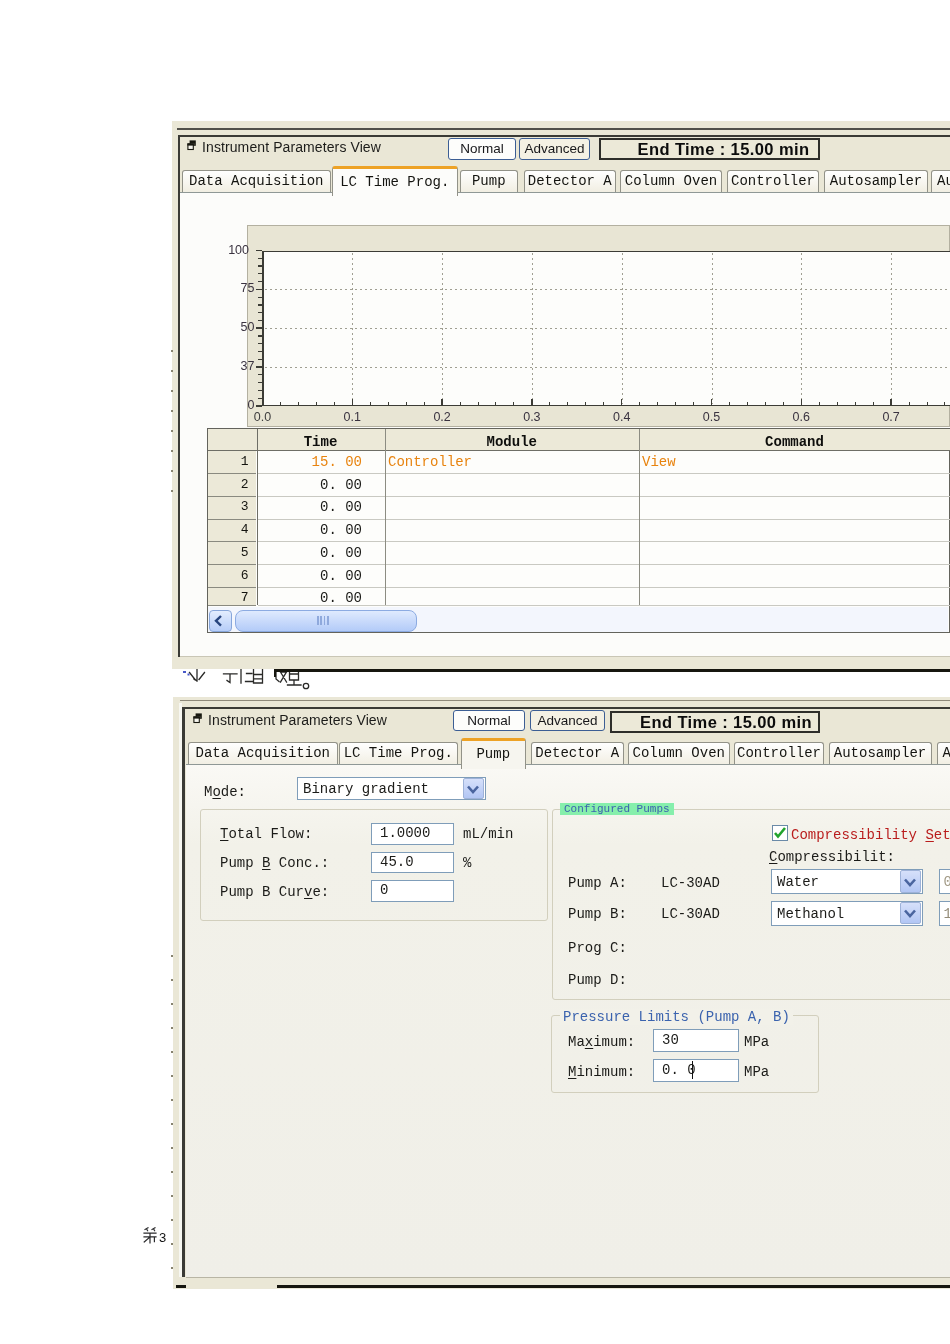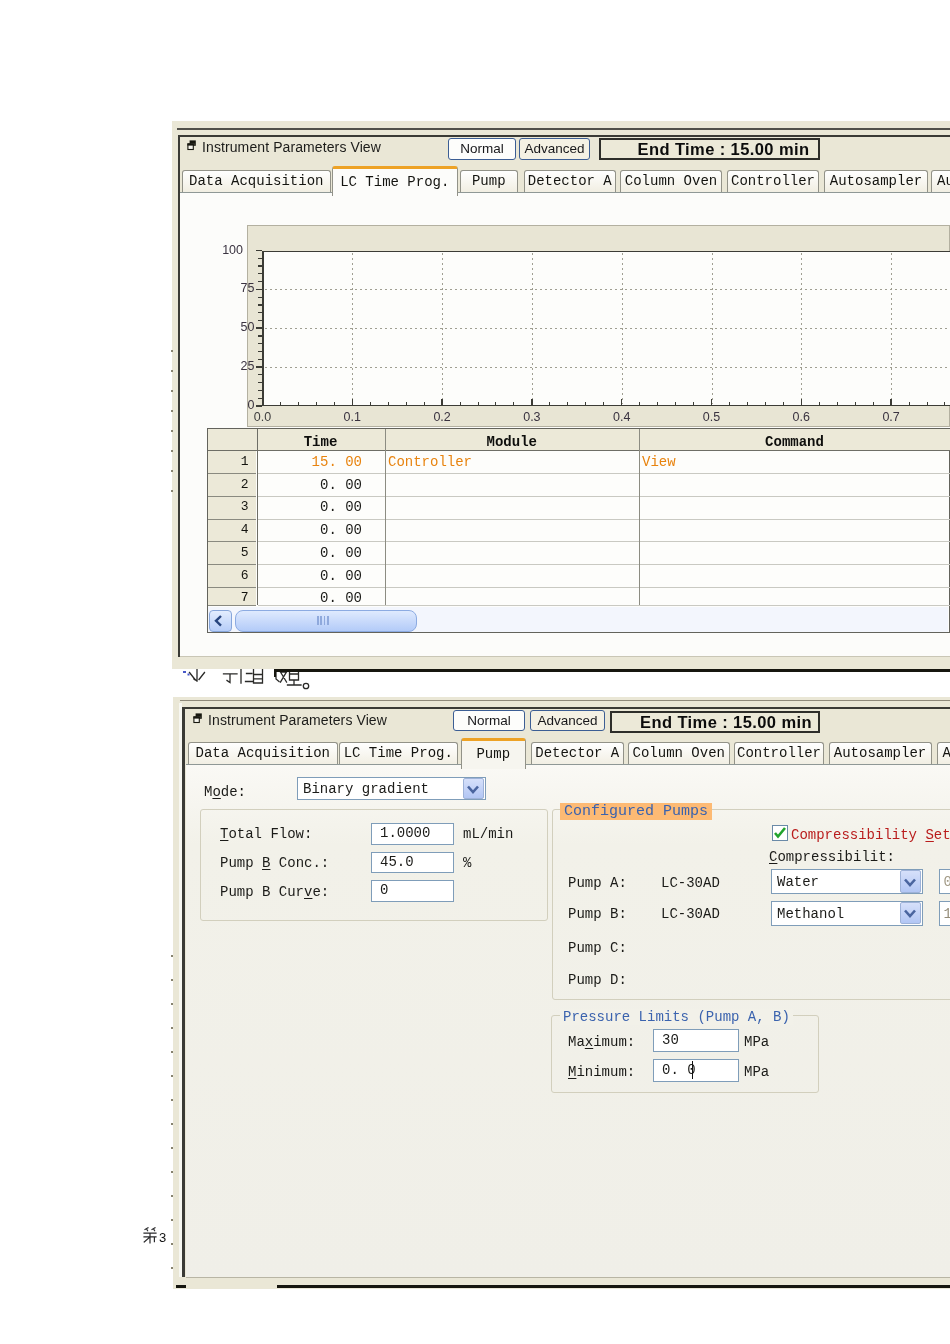--- a/index.html
+++ b/index.html
@@ -54,27 +54,27 @@
 <div style="left:270.1px;top:131.5px;width:1px;height:151.5px;background:repeating-linear-gradient(to bottom,#a09f92 0 2px,transparent 2px 5px);z-index:4;"></div>
 <div style="left:359.9px;top:131.5px;width:1px;height:151.5px;background:repeating-linear-gradient(to bottom,#a09f92 0 2px,transparent 2px 5px);z-index:4;"></div>
 <div style="left:449.70000000000005px;top:131.5px;width:1px;height:151.5px;background:repeating-linear-gradient(to bottom,#a09f92 0 2px,transparent 2px 5px);z-index:4;"></div>
 <div style="left:539.5px;top:131.5px;width:1px;height:151.5px;background:repeating-linear-gradient(to bottom,#a09f92 0 2px,transparent 2px 5px);z-index:4;"></div>
 <div style="left:629.3px;top:131.5px;width:1px;height:151.5px;background:repeating-linear-gradient(to bottom,#a09f92 0 2px,transparent 2px 5px);z-index:4;"></div>
 <div style="left:719.1px;top:131.5px;width:1px;height:151.5px;background:repeating-linear-gradient(to bottom,#a09f92 0 2px,transparent 2px 5px);z-index:4;"></div>
 <div style="left:93px;top:168.375px;width:685px;height:1px;background:repeating-linear-gradient(to right,#a09f92 0 2px,transparent 2px 5px);z-index:4;"></div>
 <div style="left:93px;top:207.25px;width:685px;height:1px;background:repeating-linear-gradient(to right,#a09f92 0 2px,transparent 2px 5px);z-index:4;"></div>
 <div style="left:93px;top:246.125px;width:685px;height:1px;background:repeating-linear-gradient(to right,#a09f92 0 2px,transparent 2px 5px);z-index:4;"></div>
 <div style="left:83.5px;top:128.7px;width:6.5px;height:1.6px;background:#3c3c36;z-index:4;"></div>
-<div class="lbl" style="left:37px;top:121.5px;font-size:12.5px;color:#3a3340;font-family:'Liberation Sans', sans-serif;width:34px;text-align:right;">100</div>
+<div class="lbl" style="left:43px;top:121.5px;font-size:12.5px;color:#3a3340;font-family:'Liberation Sans', sans-serif;width:34px;text-align:right;">100</div>
 <div style="left:83.5px;top:167.575px;width:6.5px;height:1.6px;background:#3c3c36;z-index:4;"></div>
 <div class="lbl" style="left:48.5px;top:160.375px;font-size:12.5px;color:#3a3340;font-family:'Liberation Sans', sans-serif;width:34px;text-align:right;">75</div>
 <div style="left:83.5px;top:206.45px;width:6.5px;height:1.6px;background:#3c3c36;z-index:4;"></div>
 <div class="lbl" style="left:48.5px;top:199.25px;font-size:12.5px;color:#3a3340;font-family:'Liberation Sans', sans-serif;width:34px;text-align:right;">50</div>
 <div style="left:83.5px;top:245.325px;width:6.5px;height:1.6px;background:#3c3c36;z-index:4;"></div>
-<div class="lbl" style="left:48.5px;top:238.125px;font-size:12.5px;color:#3a3340;font-family:'Liberation Sans', sans-serif;width:34px;text-align:right;">25</div>
+<div class="lbl" style="left:48.5px;top:238.125px;font-size:12.5px;color:#3a3340;font-family:'Liberation Sans', sans-serif;width:34px;text-align:right;">37</div>
 <div style="left:83.5px;top:284.2px;width:6.5px;height:1.6px;background:#3c3c36;z-index:4;"></div>
 <div class="lbl" style="left:48.5px;top:277.0px;font-size:12.5px;color:#3a3340;font-family:'Liberation Sans', sans-serif;width:34px;text-align:right;">0</div>
 <div style="left:86px;top:136.67499999999995px;width:4px;height:1.2px;background:#3c3c36;z-index:4;"></div>
 <div style="left:86px;top:144.45px;width:4px;height:1.2px;background:#3c3c36;z-index:4;"></div>
 <div style="left:86px;top:152.22499999999997px;width:4px;height:1.2px;background:#3c3c36;z-index:4;"></div>
 <div style="left:86px;top:160.0px;width:4px;height:1.2px;background:#3c3c36;z-index:4;"></div>
 <div style="left:86px;top:175.54999999999995px;width:4px;height:1.2px;background:#3c3c36;z-index:4;"></div>
 <div style="left:86px;top:183.325px;width:4px;height:1.2px;background:#3c3c36;z-index:4;"></div>
 <div style="left:86px;top:191.09999999999997px;width:4px;height:1.2px;background:#3c3c36;z-index:4;"></div>
 <div style="left:86px;top:198.875px;width:4px;height:1.2px;background:#3c3c36;z-index:4;"></div>
@@ -229,21 +229,21 @@
 <div class="grp" style="left:27.5px;top:112px;width:348px;height:112px;"></div>
 <div class="lbl" style="left:47.5px;top:129px;font-size:14px;color:#1b1b18;"><u>T</u>otal Flow:</div>
 <div class="inp" style="left:198.5px;top:126px;width:83px;height:21.5px;line-height:19px;">1.0000</div>
 <div class="lbl" style="left:290.5px;top:129px;font-size:14px;color:#1b1b18;">mL/min</div>
 <div class="lbl" style="left:47.5px;top:158px;font-size:14px;color:#1b1b18;">Pump <u>B</u> Conc.:</div>
 <div class="inp" style="left:198.5px;top:154.5px;width:83px;height:21.5px;line-height:19px;">45.0</div>
 <div class="lbl" style="left:290.5px;top:158px;font-size:14px;color:#1b1b18;">%</div>
 <div class="lbl" style="left:47.5px;top:187px;font-size:14px;color:#1b1b18;">Pump B Cur<u>v</u>e:</div>
 <div class="inp" style="left:198.5px;top:183px;width:83px;height:21.5px;line-height:19px;">0</div>
 <div class="grp" style="left:379.5px;top:112px;width:418px;height:191px;"></div>
-<div class="lbl" style="left:387.5px;top:105.5px;font-size:15px;color:#3b63ae;background:#fdba74;padding:0 4px;z-index:3;">Configured Pumps</div>
+<div class="lbl" style="left:387.5px;top:105.5px;font-size:11px;color:#3b63ae;background:#86efac;padding:0 4px;z-index:3;">Configured Pumps</div>
 <div style="left:599.0px;top:127.5px;width:16px;height:16px;background:#fff;border:1px solid #6a8aa8;z-index:3;"></div>
 <svg style="position:absolute;left:600.5px;top:129px;z-index:4" width="14" height="14">
       <path d="M2 7 L5 10.5 L12 2" stroke="#21a32c" stroke-width="2.6" fill="none"></path>
     </svg>
 <div class="lbl" style="left:618.5px;top:129.5px;font-size:14px;color:#b91c1c;">Compressibility <u>S</u>et</div>
 <div class="lbl" style="left:596.5px;top:151.5px;font-size:14px;color:#1b1b18;"><u>C</u>ompressibilit:</div>
 <div class="lbl" style="left:395.5px;top:178px;font-size:14px;color:#1b1b18;">Pump A:</div>
 <div class="lbl" style="left:488.5px;top:178px;font-size:14px;color:#1b1b18;">LC-30AD</div>
 <div style="left:598.5px;top:172px;width:152px;height:25px;background:#fff;border:1px solid #7f9db9;z-index:2;"></div>
 <div class="lbl" style="left:604.5px;top:177px;font-size:14px;color:#1b1b18;z-index:3;">Water</div>
@@ -256,21 +256,21 @@
 <div class="lbl" style="left:395.5px;top:209px;font-size:14px;color:#1b1b18;">Pump B:</div>
 <div class="lbl" style="left:488.5px;top:209px;font-size:14px;color:#1b1b18;">LC-30AD</div>
 <div style="left:598.5px;top:203.5px;width:152px;height:25px;background:#fff;border:1px solid #7f9db9;z-index:2;"></div>
 <div class="lbl" style="left:604.5px;top:208.5px;font-size:14px;color:#1b1b18;z-index:3;">Methanol</div>
 <div style="left:727.0px;top:204.79999999999995px;width:21.5px;height:22.4px;background:linear-gradient(#d6e0fa,#b2c6f4);border:1px solid #9eb2d8;border-radius:2px;z-index:3;"></div>
 <svg style="position:absolute;left:730.5px;top:211px;z-index:4" width="14" height="11">
       <path d="M2 2.5 L7 8 L12 2.5" stroke="#4a659f" stroke-width="2.6" fill="none"></path>
     </svg>
 <div style="left:766.5px;top:203.5px;width:40px;height:25px;background:#fff;border:1px solid #7f9db9;z-index:2;"></div>
 <div class="lbl" style="left:771.0px;top:208.5px;font-size:14px;color:#948c78;z-index:3;">1</div>
-<div class="lbl" style="left:395.5px;top:243px;font-size:14px;color:#1b1b18;">Pump C:</div>
+<div class="lbl" style="left:395.5px;top:243px;font-size:14px;color:#1b1b18;">Prog C:</div>
 <div class="lbl" style="left:395.5px;top:274.5px;font-size:14px;color:#1b1b18;">Pump D:</div>
 <div class="grp" style="left:378.5px;top:318px;width:268px;height:78px;"></div>
 <div class="lbl" style="left:387.5px;top:311.5px;font-size:14px;color:#3b63ae;background:#f2f1e9;padding:0 3px;z-index:3;">Pressure Limits (Pump A, B)</div>
 <div class="lbl" style="left:395.5px;top:336.5px;font-size:14px;color:#1b1b18;">Ma<u>x</u>imum:</div>
 <div class="inp" style="left:480.5px;top:332px;width:86px;height:23px;line-height:21px;">30</div>
 <div class="lbl" style="left:571.5px;top:336.5px;font-size:14px;color:#1b1b18;">MPa</div>
 <div class="lbl" style="left:395.5px;top:366.5px;font-size:14px;color:#1b1b18;"><u>M</u>inimum:</div>
 <div class="inp" style="left:480.5px;top:362px;width:86px;height:23px;line-height:21px;">0. 0</div>
 <div style="left:519.5px;top:364px;width:1px;height:18px;background:#111;z-index:3;"></div>
 <div class="lbl" style="left:571.5px;top:366.5px;font-size:14px;color:#1b1b18;">MPa</div>

